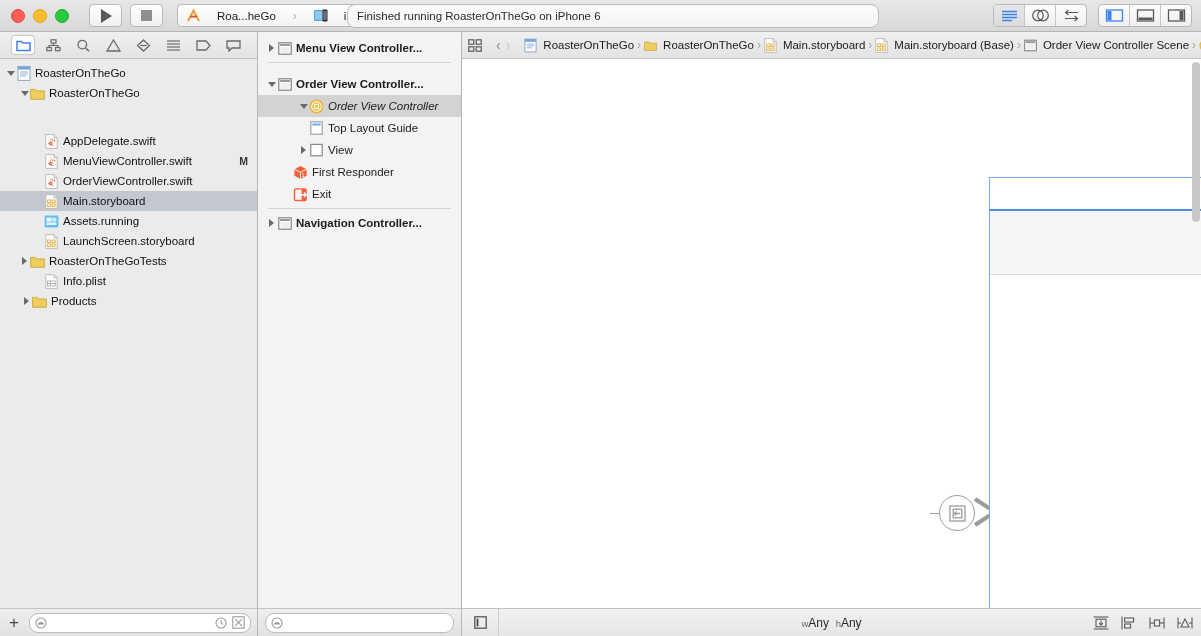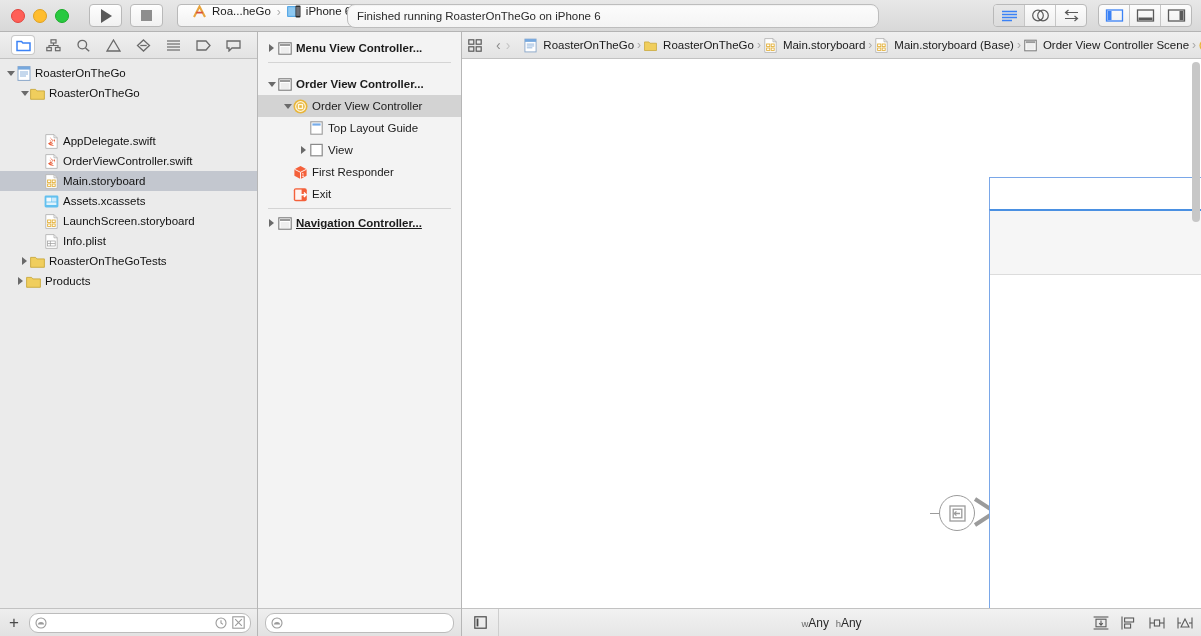--- a/index.html
+++ b/index.html
@@ -33,21 +33,21 @@
     box-shadow:0 1px 0 rgba(255,255,255,.7) inset;
   }
   .run-stop{display:flex;gap:8px;margin-left:20px;}
   .play-tri{width:0;height:0;border-left:11px solid #5a5a5a;border-top:7px solid transparent;border-bottom:7px solid transparent;margin-left:2px;}
   .stop-sq{width:11px;height:11px;background:#8e8e8e;}
 
   .scheme{
     margin-left:14px;height:21px;
     background:linear-gradient(#fefefe,#f2f2f2);
     border:1px solid #b9b9b9;border-radius:4px;
-    display:flex;padding:0 14px;gap:5px;
+    display:flex;align-items:center;padding:0 8px;gap:16px;
     font-size:11.5px;
   }
   .scheme .sep{color:#b0b0b0;font-size:12px;margin:0 1px;}
   .xc-a{position:relative;width:15px;height:14px;}
   .xc-a svg{display:block;}
   .sim-ico{width:14px;height:13px;position:relative;}
 
   .status{
     position:absolute;left:347px;width:512px;height:22px;
     background:linear-gradient(#fcfcfc,#f4f4f4);
@@ -352,20 +352,32 @@
           </div>
           <div class="row" style="padding-left: 33px;">
             <span class="tw "></span>
             <span class="fico">
               <svg width="13" height="15" viewBox="0 0 13 15">
                 <path d="M0.8 0.6 h8.2 l3.2 3.2 v10.6 h-11.4 z" fill="#fff" stroke="#b6b6b6" stroke-width="0.9"></path>
                 <path d="M9 0.6 v3.2 h3.2" fill="none" stroke="#b6b6b6" stroke-width="0.9"></path>
                 <path d="M3 9.5 c2.2 2.4 5 2.6 6.6 1.6 -1.4 .2 -3.6 -.8 -5 -2.4 1.6 1 3 1.2 3.8 .6 -1.6 -.4 -3.4 -2.2 -4.6 -4 1.8 1.6 3.4 2.4 4.2 2 -1.2 -1 -2.6 -2.8 -3.2 -4.2 2 2.4 4.6 4 4.6 4 .4 .6 .2 1.6 .2 1.6 s1 -1.4 .2 -3 l-.2 -.4 z" fill="#e8603c"></path>
               </svg>
             </span>
+            <span>MenuViewController.swift</span>
+            <span class="mbadge">M</span>
+          </div>
+          <div class="row" style="padding-left: 33px;">
+            <span class="tw "></span>
+            <span class="fico">
+              <svg width="13" height="15" viewBox="0 0 13 15">
+                <path d="M0.8 0.6 h8.2 l3.2 3.2 v10.6 h-11.4 z" fill="#fff" stroke="#b6b6b6" stroke-width="0.9"></path>
+                <path d="M9 0.6 v3.2 h3.2" fill="none" stroke="#b6b6b6" stroke-width="0.9"></path>
+                <path d="M3 9.5 c2.2 2.4 5 2.6 6.6 1.6 -1.4 .2 -3.6 -.8 -5 -2.4 1.6 1 3 1.2 3.8 .6 -1.6 -.4 -3.4 -2.2 -4.6 -4 1.8 1.6 3.4 2.4 4.2 2 -1.2 -1 -2.6 -2.8 -3.2 -4.2 2 2.4 4.6 4 4.6 4 .4 .6 .2 1.6 .2 1.6 s1 -1.4 .2 -3 l-.2 -.4 z" fill="#e8603c"></path>
+              </svg>
+            </span>
             <span>OrderViewController.swift</span>
           </div>
           <div class="row sel" style="padding-left: 33px;">
             <span class="tw "></span>
             <span class="fico">
               <svg width="13" height="15" viewBox="0 0 13 15">
                 <path d="M0.8 0.6 h8.2 l3.2 3.2 v10.6 h-11.4 z" fill="#fff" stroke="#b6b6b6" stroke-width="0.9"></path>
                 <path d="M9 0.6 v3.2 h3.2" fill="none" stroke="#b6b6b6" stroke-width="0.9"></path>
                 <g stroke="#e2b03a" stroke-width="0.9" fill="none">
                   <rect x="2.6" y="6" width="3.2" height="2.6"></rect>
@@ -380,65 +392,65 @@
           <div class="row" style="padding-left: 33px;">
             <span class="tw "></span>
             <span class="fico">
               <svg width="15" height="13" viewBox="0 0 15 13">
                 <rect x="0.6" y="0.6" width="13.8" height="11.8" rx="1.4" fill="#62c0ef"></rect>
                 <rect x="2.4" y="2.6" width="5" height="4" fill="#fff" opacity=".92"></rect>
                 <rect x="8" y="2.6" width="4.4" height="4" fill="#cdeafb"></rect>
                 <rect x="2.4" y="7.4" width="10" height="2.6" fill="#fff" opacity=".8"></rect>
               </svg>
             </span>
-            <span>Assets.xcassets</span>
+            <span>Assets.running</span>
           </div>
           <div class="row" style="padding-left: 33px;">
             <span class="tw "></span>
             <span class="fico">
               <svg width="13" height="15" viewBox="0 0 13 15">
                 <path d="M0.8 0.6 h8.2 l3.2 3.2 v10.6 h-11.4 z" fill="#fff" stroke="#b6b6b6" stroke-width="0.9"></path>
                 <path d="M9 0.6 v3.2 h3.2" fill="none" stroke="#b6b6b6" stroke-width="0.9"></path>
                 <g stroke="#e2b03a" stroke-width="0.9" fill="none">
                   <rect x="2.6" y="6" width="3.2" height="2.6"></rect>
                   <rect x="7.2" y="6" width="3" height="2.6"></rect>
                   <rect x="2.6" y="10" width="3.2" height="2.4"></rect>
                   <rect x="7.2" y="10" width="3" height="2.4"></rect>
                 </g>
               </svg>
             </span>
             <span>LaunchScreen.storyboard</span>
           </div>
+          <div class="row" style="padding-left: 19px;">
+            <span class="tw closed">
+              <i></i>
+            </span>
+            <span class="fico">
+              <svg width="15" height="13" viewBox="0 0 15 13">
+                <path d="M0.6 2.4 h5 l1.3 1.5 H14.4 v8.4 H0.6 z" fill="#f0ce5d" stroke="#c9a93b" stroke-width="0.9"></path>
+              </svg>
+            </span>
+            <span>RoasterOnTheGoTests</span>
+          </div>
           <div class="row" style="padding-left: 33px;">
             <span class="tw "></span>
             <span class="fico">
               <svg width="13" height="15" viewBox="0 0 13 15">
                 <path d="M0.8 0.6 h8.2 l3.2 3.2 v10.6 h-11.4 z" fill="#fff" stroke="#b6b6b6" stroke-width="0.9"></path>
                 <path d="M9 0.6 v3.2 h3.2" fill="none" stroke="#b6b6b6" stroke-width="0.9"></path>
                 <g stroke="#9a9a9a" stroke-width="0.7" fill="none">
                   <rect x="2.6" y="7" width="7.6" height="5"></rect>
                   <line x1="2.6" y1="9.5" x2="10.2" y2="9.5"></line>
                   <line x1="5.4" y1="7" x2="5.4" y2="12"></line>
                 </g>
               </svg>
             </span>
             <span>Info.plist</span>
           </div>
-          <div class="row" style="padding-left: 19px;">
-            <span class="tw closed">
-              <i></i>
-            </span>
-            <span class="fico">
-              <svg width="15" height="13" viewBox="0 0 15 13">
-                <path d="M0.6 2.4 h5 l1.3 1.5 H14.4 v8.4 H0.6 z" fill="#f0ce5d" stroke="#c9a93b" stroke-width="0.9"></path>
-              </svg>
-            </span>
-            <span>RoasterOnTheGoTests</span>
-          </div>
-          <div class="row" style="padding-left: 15px;">
+          <div class="row" style="padding-left: 21px;">
             <span class="tw closed">
               <i></i>
             </span>
             <span class="fico">
               <svg width="15" height="13" viewBox="0 0 15 13">
                 <path d="M0.6 2.4 h5 l1.3 1.5 H14.4 v8.4 H0.6 z" fill="#f0ce5d" stroke="#c9a93b" stroke-width="0.9"></path>
               </svg>
             </span>
             <span>Products</span>
           </div>
@@ -493,21 +505,21 @@
                 <rect x="0.8" y="0.8" width="12.4" height="11.4" fill="#fff" stroke="#7a7a7a" stroke-width="1.1"></rect>
                 <rect x="2" y="2" width="10" height="2" fill="#9a9a9a"></rect>
                 <g stroke="#9a9a9a" stroke-width="0.8">
                   <line x1="2" y1="2.6" x2="12" y2="2.6"></line>
                 </g>
                 <rect x="2.6" y="5" width="8.8" height="6" fill="#eee"></rect>
               </svg>
             </span>
             <span>Order View Controller...</span>
           </div>
-          <div class="orow sel" style="padding-left: 24px;">
+          <div class="orow sel" style="padding-left: 40px; font-style: italic;">
             <span class="tw open">
               <i></i>
             </span>
             <span class="fico">
               <svg width="15" height="15" viewBox="0 0 15 15">
                 <circle cx="7.5" cy="7.5" r="7" fill="#e8b53a"></circle>
                 <circle cx="7.5" cy="7.5" r="4.8" fill="none" stroke="#fff8e0" stroke-width="1.2"></circle>
                 <rect x="4.8" y="4.8" width="5.4" height="5.4" fill="#fff8e0"></rect>
                 <rect x="6.2" y="6.2" width="2.6" height="2.6" fill="#e8b53a"></rect>
               </svg>
@@ -552,21 +564,21 @@
             <span class="fico">
               <svg width="15" height="15" viewBox="0 0 15 15">
                 <rect x="0.8" y="1.2" width="13" height="13" rx="2" fill="#f4603a"></rect>
                 <rect x="2.2" y="2.6" width="6.4" height="10.2" fill="#fff" opacity=".93"></rect>
                 <path d="M7.6 7.8 H13 M10.9 5.6 L13.2 7.8 L10.9 10" fill="none" stroke="#fff" stroke-width="1.4"></path>
               </svg>
             </span>
             <span>Exit</span>
           </div>
           <div class="odiv"></div>
-          <div class="orow bold" style="padding-left: 8px; text-decoration: underline;">
+          <div class="orow bold" style="padding-left: 8px;">
             <span class="tw closed">
               <i></i>
             </span>
             <span class="fico">
               <svg width="14" height="13" viewBox="0 0 14 13">
                 <rect x="0.8" y="0.8" width="12.4" height="11.4" fill="#fff" stroke="#7a7a7a" stroke-width="1.1"></rect>
                 <rect x="2" y="2" width="10" height="2" fill="#9a9a9a"></rect>
                 <g stroke="#9a9a9a" stroke-width="0.8">
                   <line x1="2" y1="2.6" x2="12" y2="2.6"></line>
                 </g>

